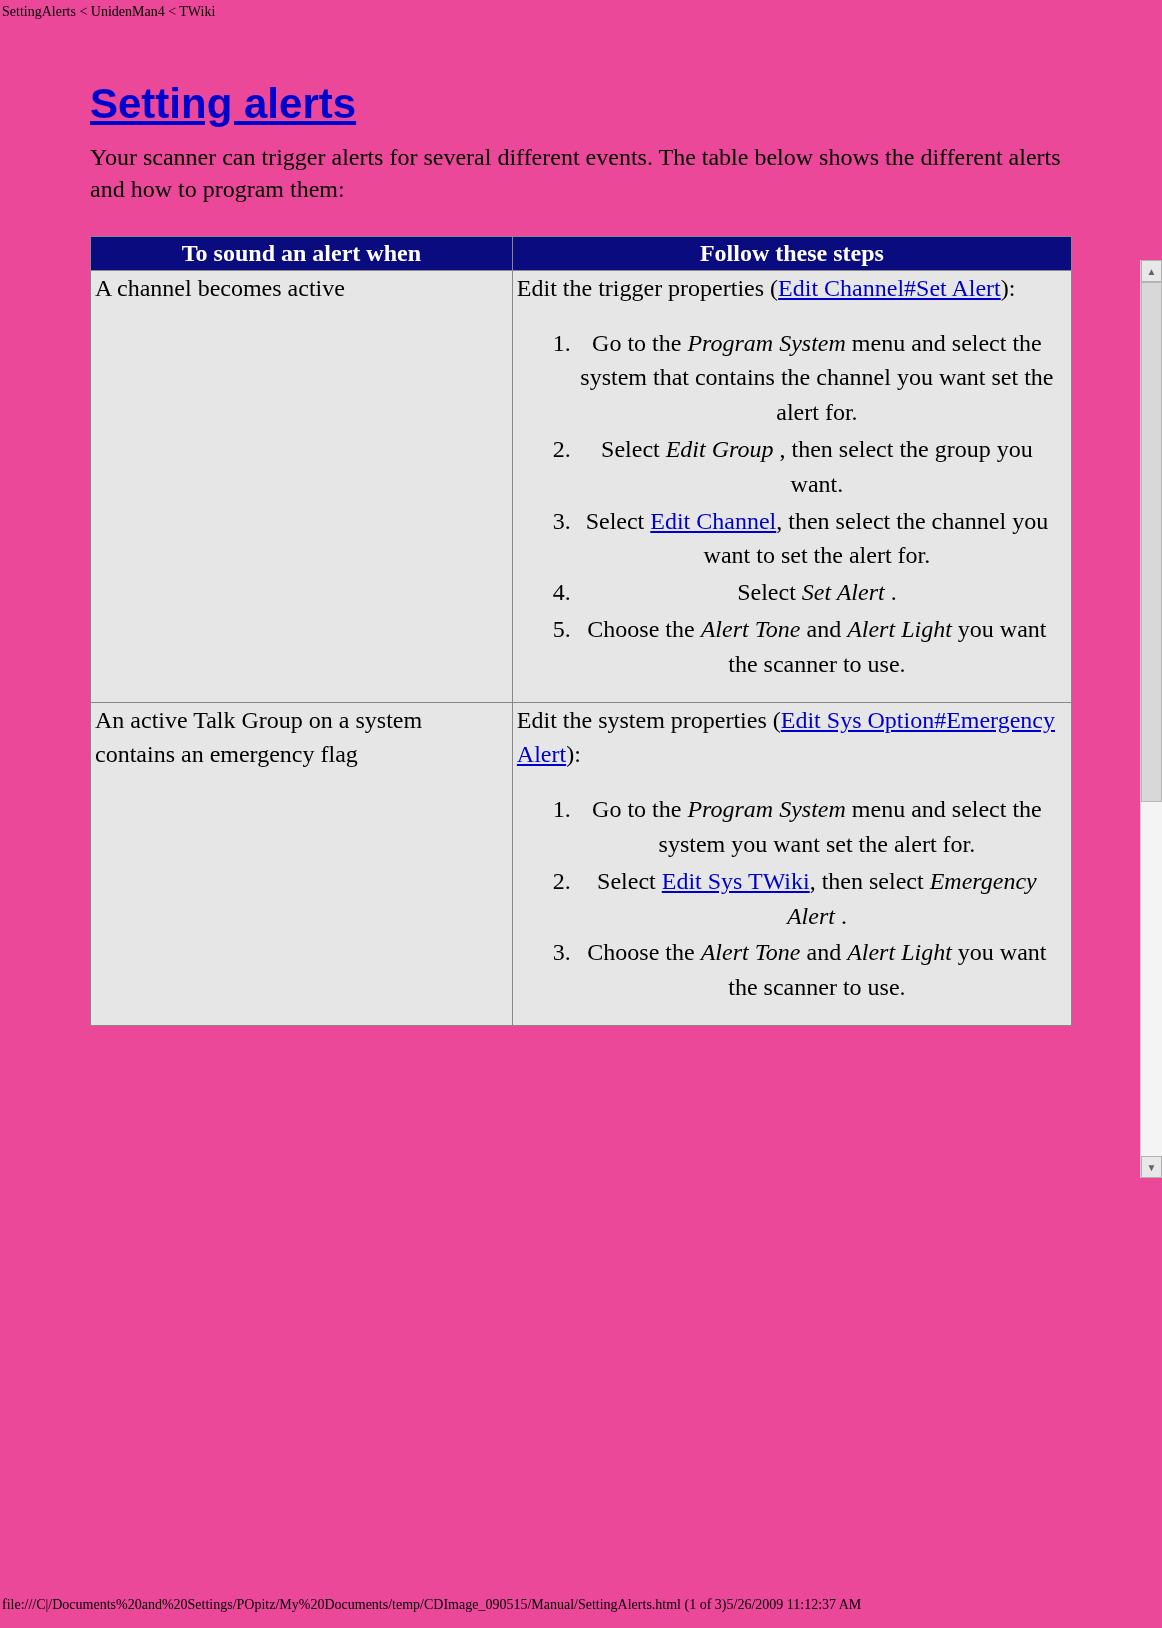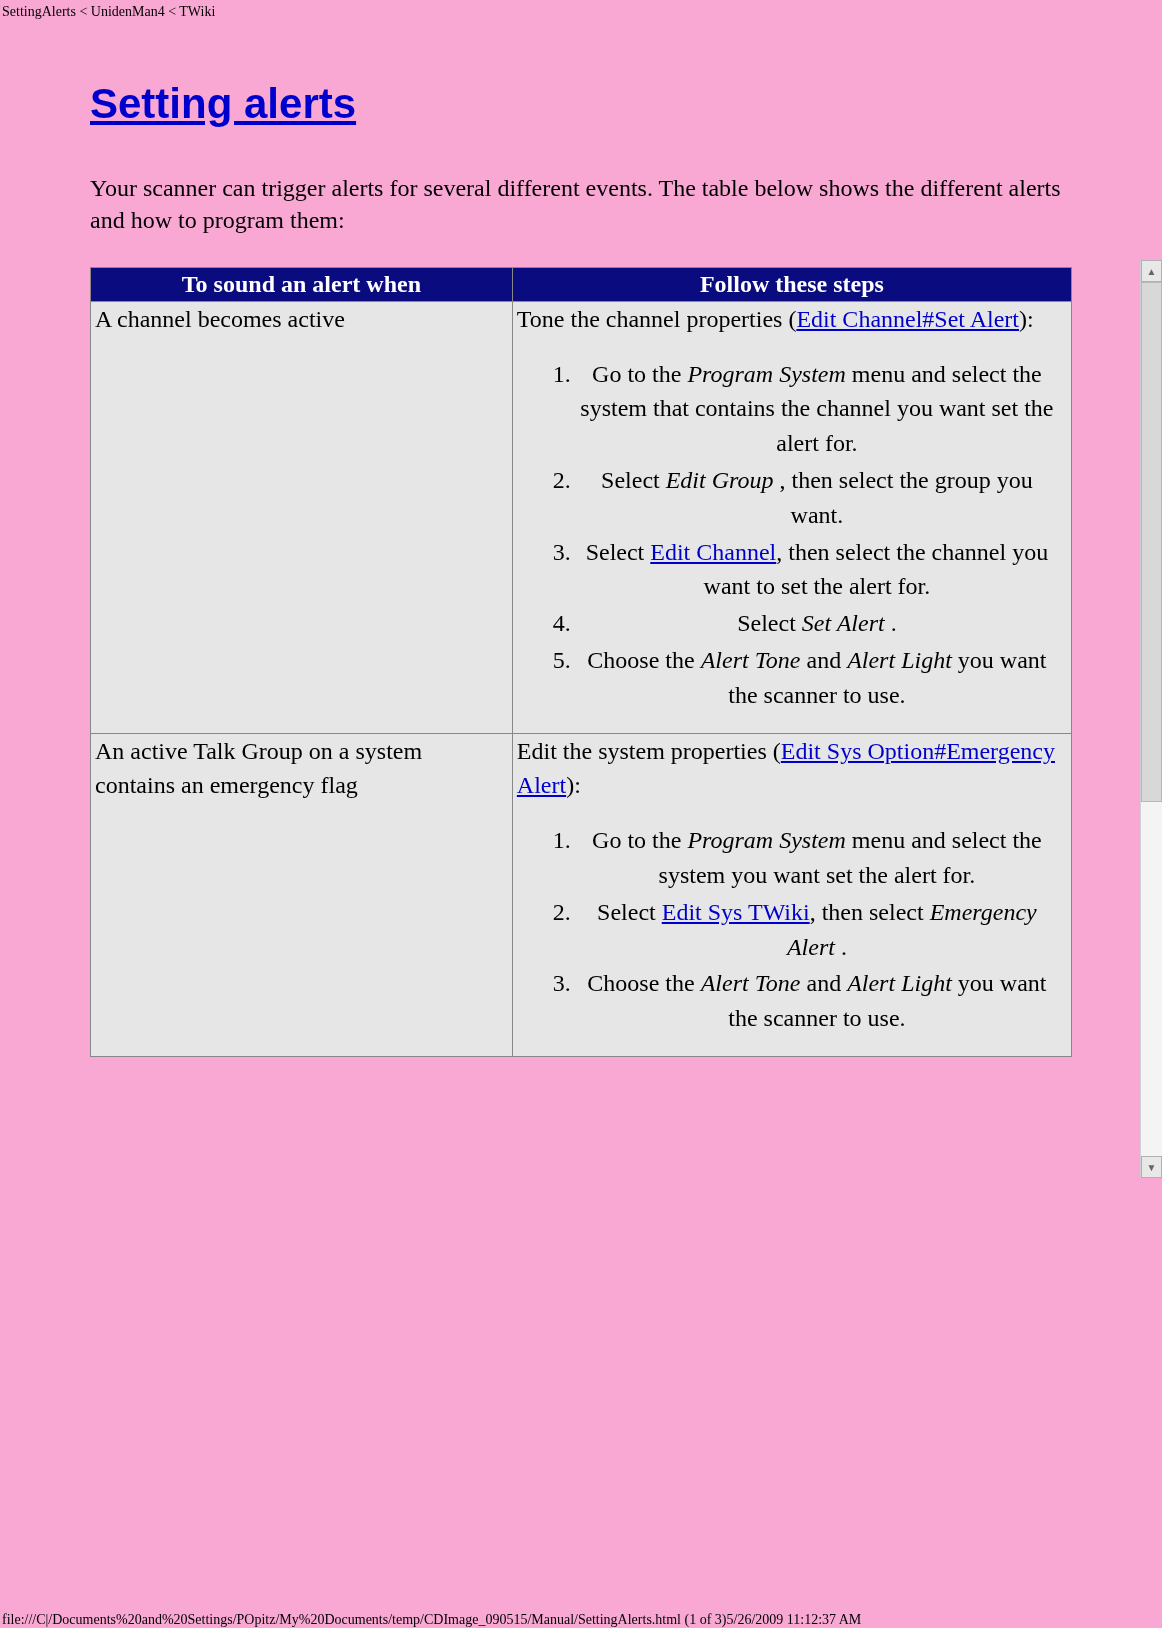--- a/index.html
+++ b/index.html
@@ -7,38 +7,38 @@
     margin: 0;
     padding: 0;
     font-family: "Times New Roman", Times, serif;
     background: #fff;
     color: #000;
   }
   .page {
     width: 1162px;
     min-height: 1628px;
     position: relative;
-    background: #f9a8d4;
+    background: #ec4899;
   }
   .header-path {
     font-size: 14px;
     padding: 4px 0 0 2px;
     color: #000;
   }
   .content {
     padding: 60px 90px 0 90px;
   }
   h1.title a {
     color: #0000cc;
     text-decoration: underline;
     font-family: Arial, Helvetica, sans-serif;
     font-weight: bold;
     font-size: 42px;
   }
-  h1.title { margin: 0 0 44px 0; }
+  h1.title { margin: 0 0 13px 0; }
   .intro {
     font-size: 24px;
     line-height: 1.35;
     margin-bottom: 30px;
   }
   table.alerts {
     width: 100%;
     border-collapse: collapse;
     font-size: 24px;
   }
@@ -65,21 +65,21 @@
   table.alerts li {
     margin-bottom: 2px;
     padding-right: 10px;
   }
   a.link {
     color: #0000cc;
   }
   .italic { font-style: italic; }
   .footer-path {
     position: absolute;
-    bottom: 0;
+    bottom: 15px;
     left: 2px;
     right: 2px;
     font-size: 14px;
     color: #000;
     white-space: nowrap;
   }
   .scrollbar {
     position: absolute;
     right: 0;
     top: 260px;
@@ -132,21 +132,21 @@
         <tr>
           <th>To sound an alert when</th>
           <th>Follow these steps</th>
         </tr>
       </thead>
       <tbody>
 
         <tr>
           <td style="width:43%;">A channel becomes active</td>
           <td>
-            <span>Tone the channel properties (</span><a class="link" href="#">Edit Channel#Set Alert</a><span>):</span>
+            <span>Edit the trigger properties (</span><a class="link" href="#">Edit Channel#Set Alert</a><span>):</span>
             <ol>
               <li><span>Go to the </span><span class="italic">Program System</span><span> menu and select the system that contains the channel you want set the alert for.</span></li>
               <li><span>Select </span><span class="italic">Edit Group</span><span> , then select the group you want.</span></li>
               <li><span>Select </span><a class="link" href="#">Edit Channel</a><span>, then select the channel you want to set the alert for.</span></li>
               <li><span>Select </span><span class="italic">Set Alert</span><span> .</span></li>
               <li><span>Choose the </span><span class="italic">Alert Tone</span><span> and </span><span class="italic">Alert Light</span><span> you want the scanner to use.</span></li>
             </ol>
           </td>
         </tr>
 

